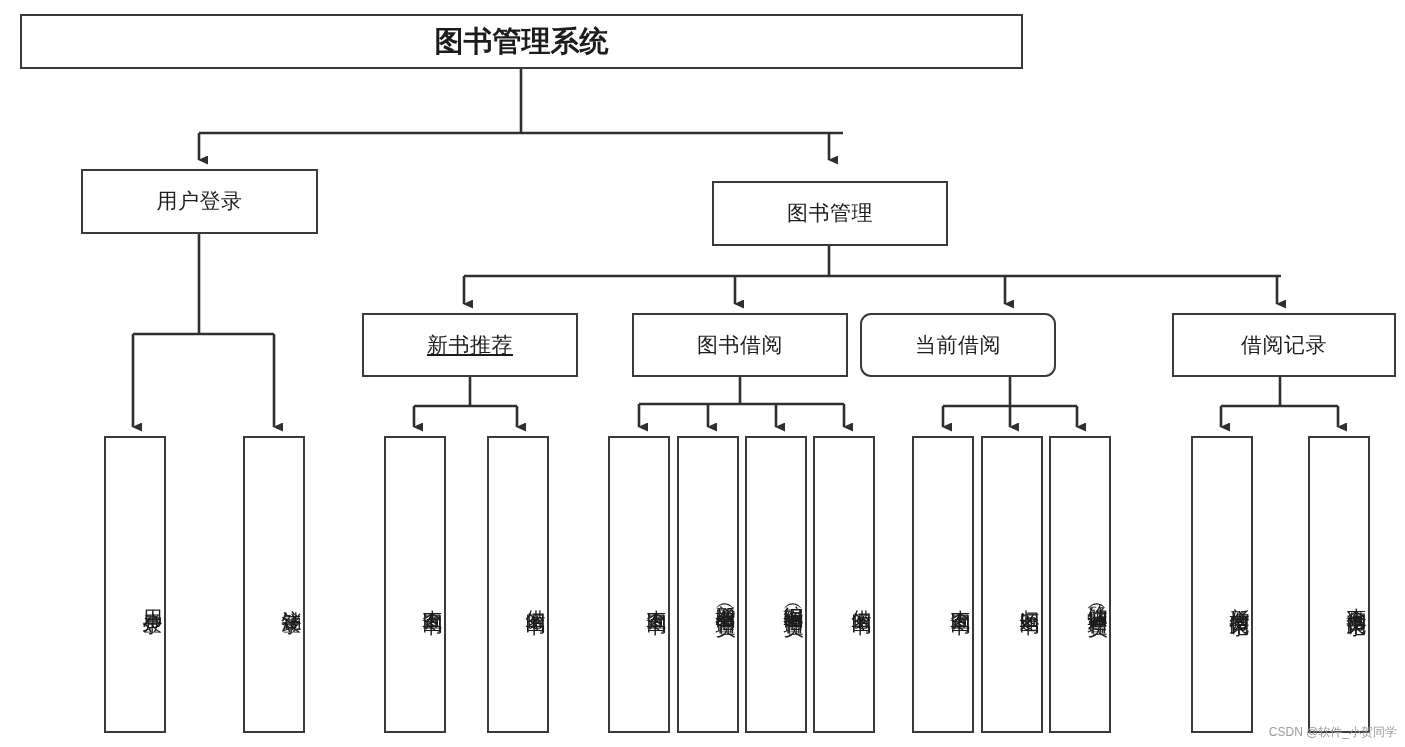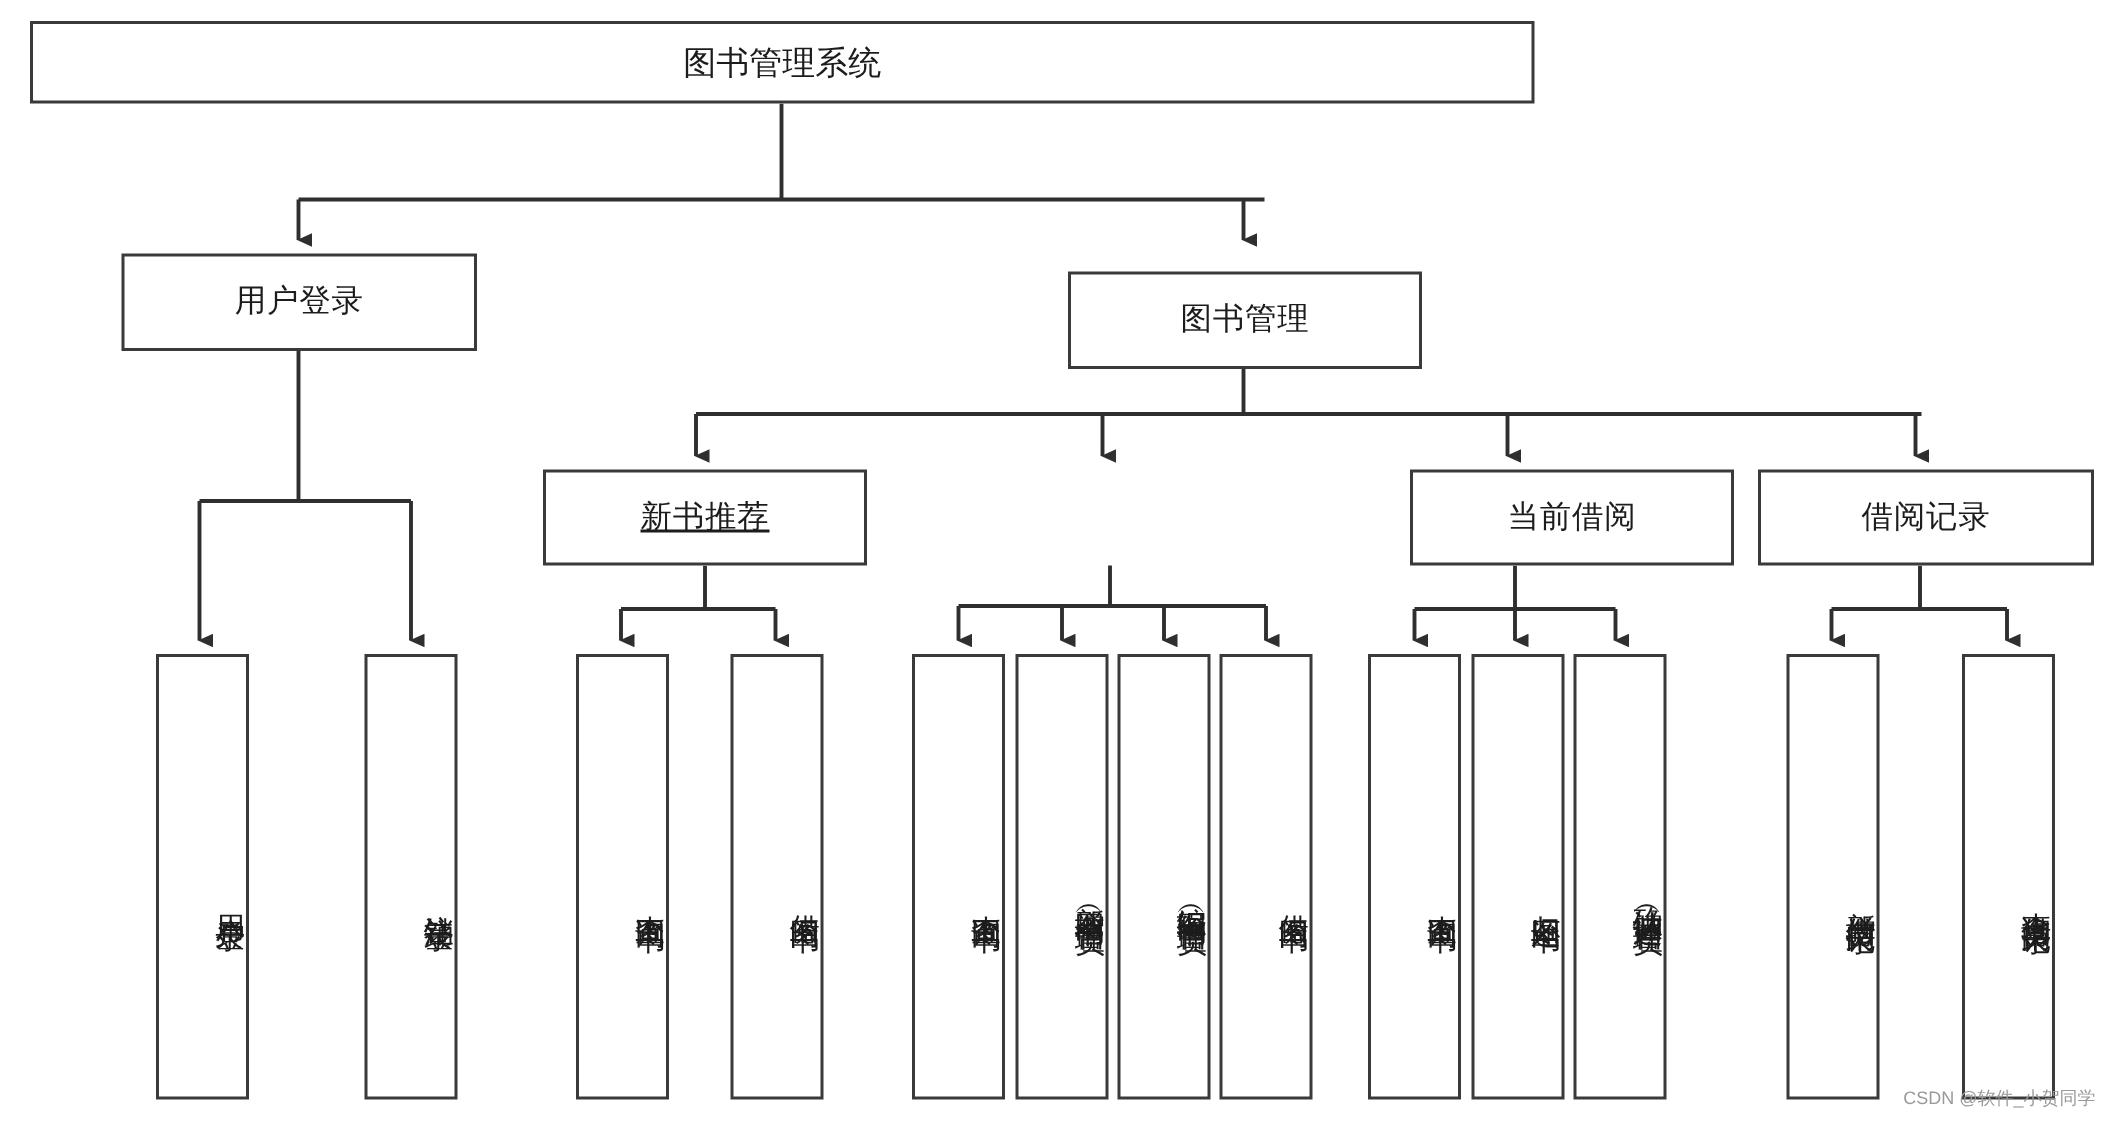--- a/index.html
+++ b/index.html
@@ -35,21 +35,22 @@
     justify-content: center;
     color: #1c1c1c;
     line-height: 1.18;
     text-align: center;
   }
   .node.h {
     font-size: 21px;
     letter-spacing: 0.5px;
   }
   .node.root {
-    font-size: 22px;
+    font-size: 29px;
+    font-weight: bold;
   }
   .leaf {
     writing-mode: vertical-rl;
     text-orientation: upright;
     font-size: 20px;
     letter-spacing: 2px;
     padding-top: 26px;
     align-items: flex-start;
     justify-content: center;
   }
@@ -123,21 +124,22 @@
       <path d="M1338,406 L1338,427" marker-end="url(#arrowhead)"></path>
     </g>
   </svg>
 
   <div class="node root" style="left:20px; top:14px; width:1003px; height:55px;">图书管理系统</div>
 
   <div class="node h" style="left:81px; top:169px; width:237px; height:65px;">用户登录</div>
   <div class="node h" style="left:712px; top:181px; width:236px; height:65px;">图书管理</div>
 
   <div class="node h" style="left:362px; top:313px; width:216px; height:64px;text-decoration:underline;">新书推荐</div>
-  <div class="node h" style="left:940px; top:313px; width:216px; height:64px;">当前借阅</div>
+  <div class="node h" style="left:632px; top:313px; width:216px; height:64px;">图书借阅</div>
+  <div class="node h" style="left:860px; top:313px; width:196px; height:64px;border-radius:11px;">当前借阅</div>
   <div class="node h" style="left:1172px; top:313px; width:224px; height:64px;">借阅记录</div>
 
   <div class="node leaf" style="left:104px; top:436px; width:62px; height:297px;">
     <span class="vtext">用户登录</span>
   </div>
   <div class="node leaf" style="left:243px; top:436px; width:62px; height:297px;">
     <span class="vtext">注销登录</span>
   </div>
 
   <div class="node leaf" style="left:384px; top:436px; width:62px; height:297px;">

